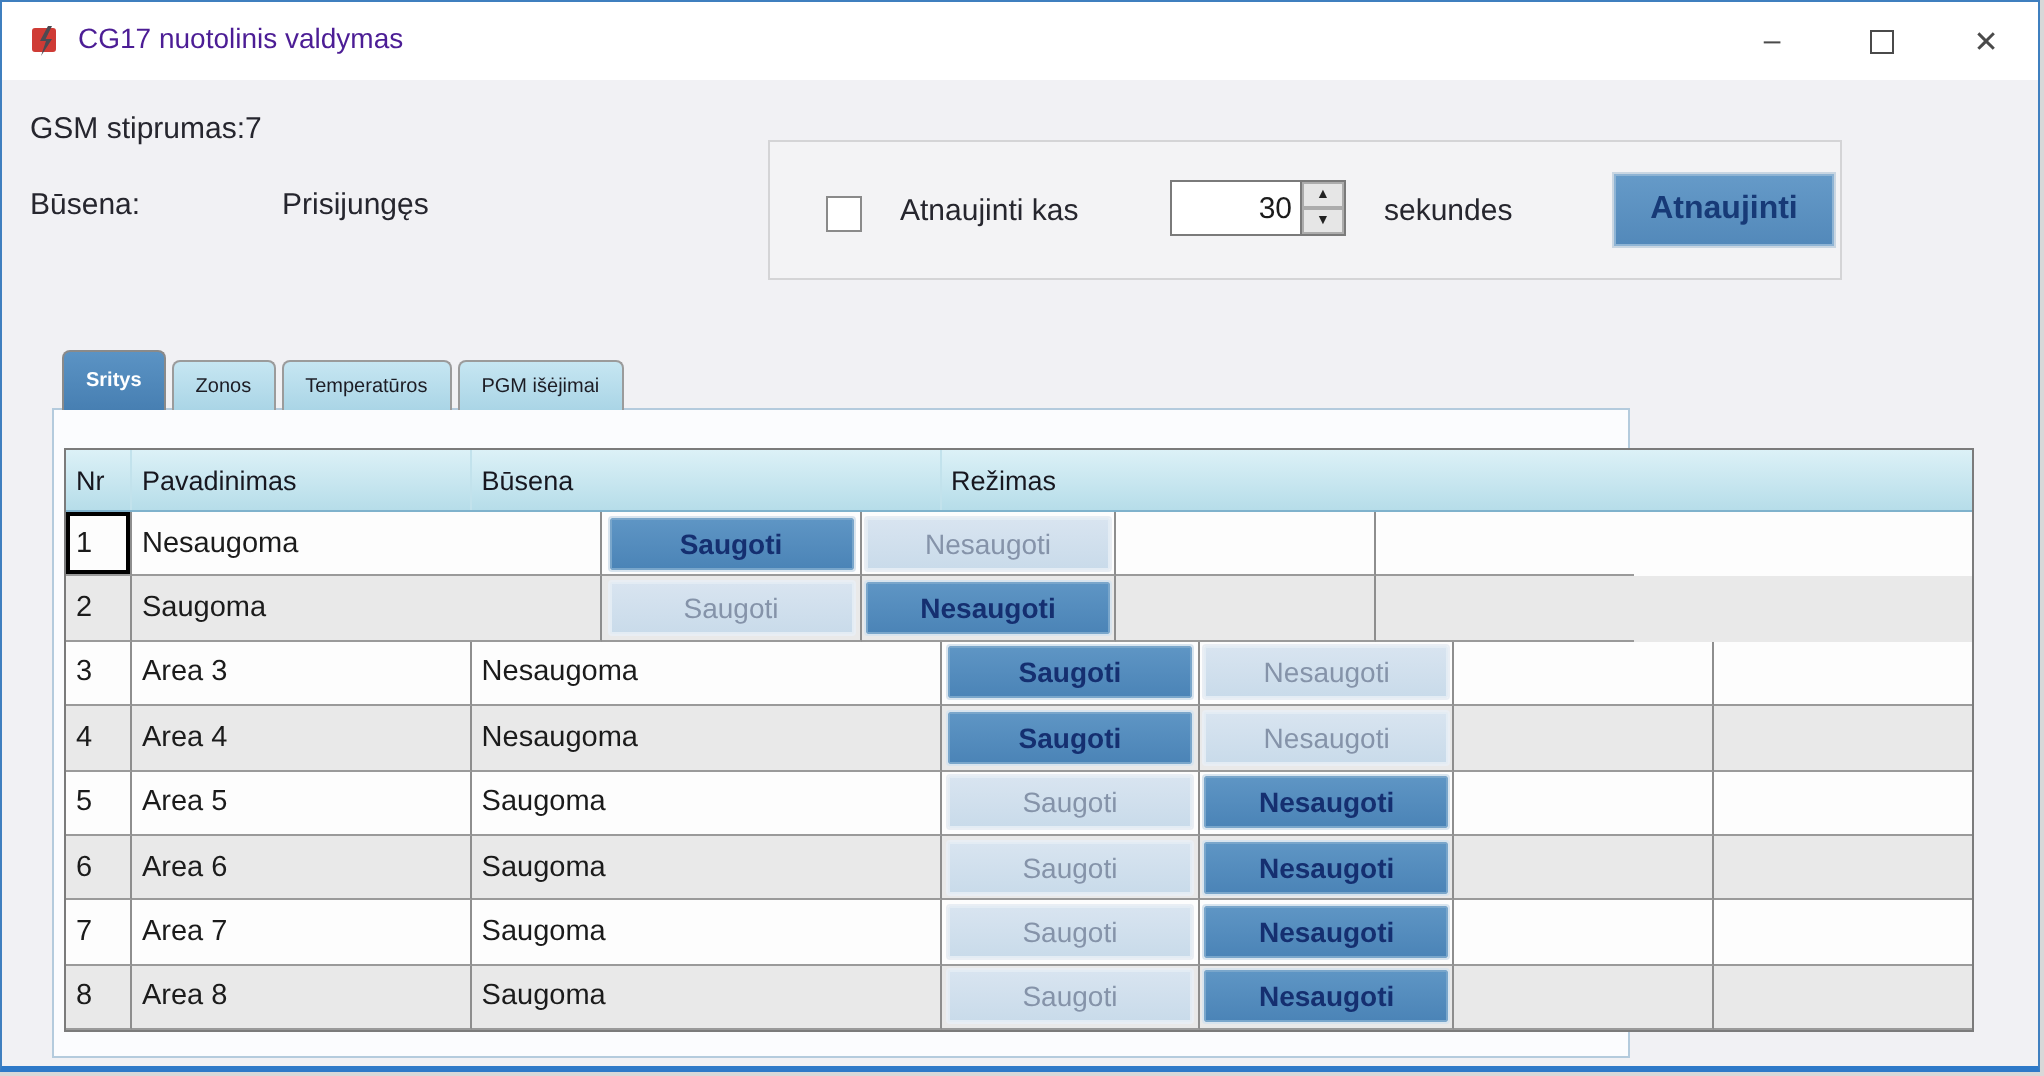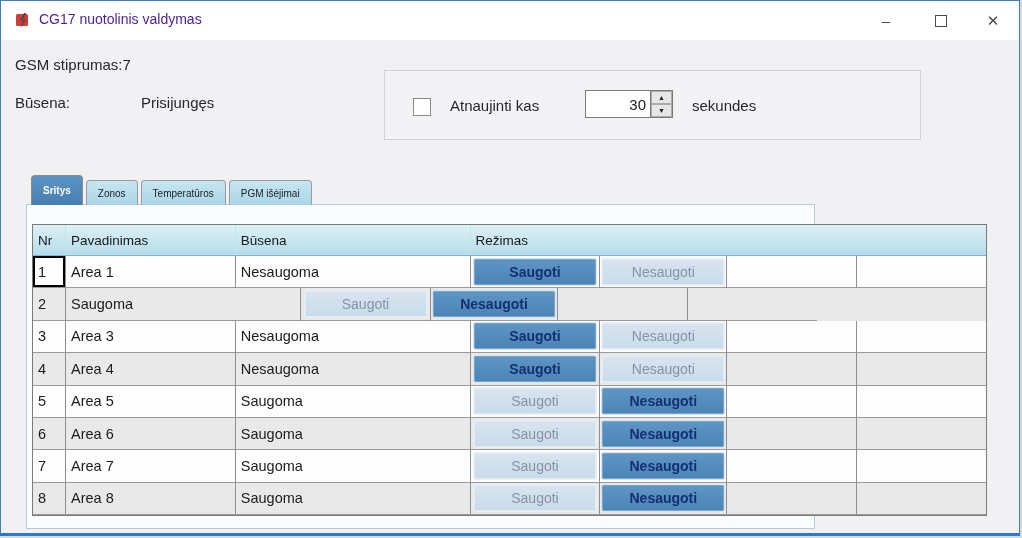--- a/index.html
+++ b/index.html
@@ -103,41 +103,41 @@
     <div class="checkbox"></div>
     <div class="chk-label">Atnaujinti kas</div>
     <div class="numwrap">
       <input class="numinput" readonly="" value="30" style="">
       <div class="spinner">
         <div class="spinbtn">▲</div>
         <div class="spinbtn">▼</div>
       </div>
     </div>
     <div class="unit-label">sekundes</div>
+    <div class="refresh-btn">Atnaujinti</div>
   </div>
 
   <div class="tabs">
     <div class="tab selected">Sritys</div>
     <div class="tab">Zonos</div>
     <div class="tab">Temperatūros</div>
     <div class="tab">PGM išėjimai</div>
   </div>
 
   <div class="tabpage">
     <div class="grid">
       <div class="grid-header">
         <div class="hcell w-nr">Nr</div>
         <div class="hcell w-name">Pavadinimas</div>
         <div class="hcell w-state">Būsena</div>
         <div class="hcell w-rezimas" style="border-right:none;">Režimas</div>
       </div>
       <div>
           <div class="grid-row">
             <div class="cell w-nr current">1</div>
-            <div class="cell w-name">Area 1</div>
             <div class="cell w-state">Nesaugoma</div>
             <div class="cell w-b1 btncell">
               <div class="gbtn on">Saugoti</div>
             </div>
             <div class="cell w-b2 btncell">
               <div class="gbtn off">Nesaugoti</div>
             </div>
             <div class="cell w-e1"></div>
             <div class="cell w-e2 last"></div>
           </div>

